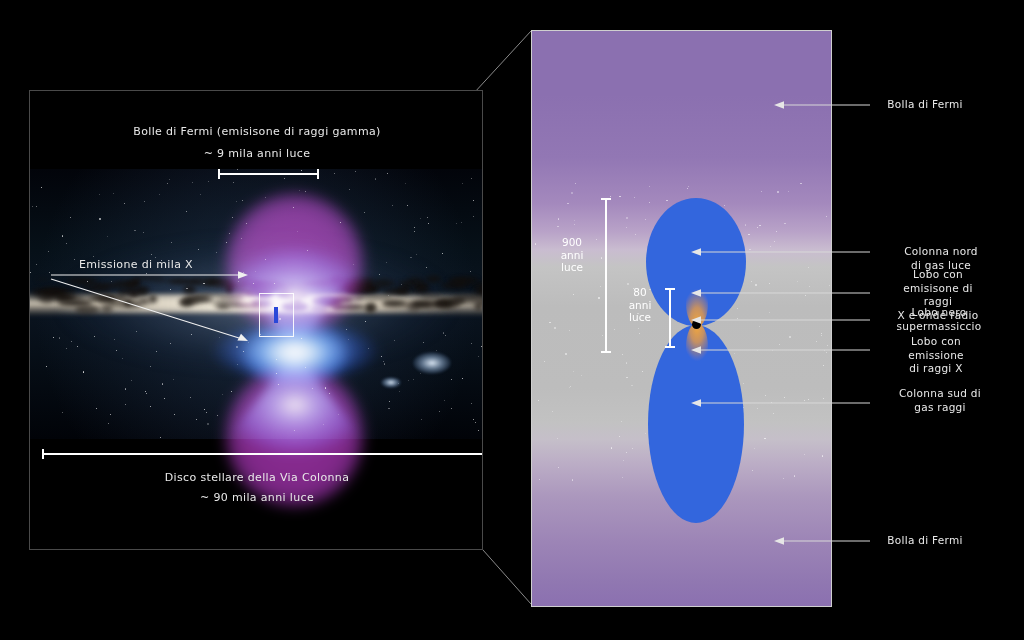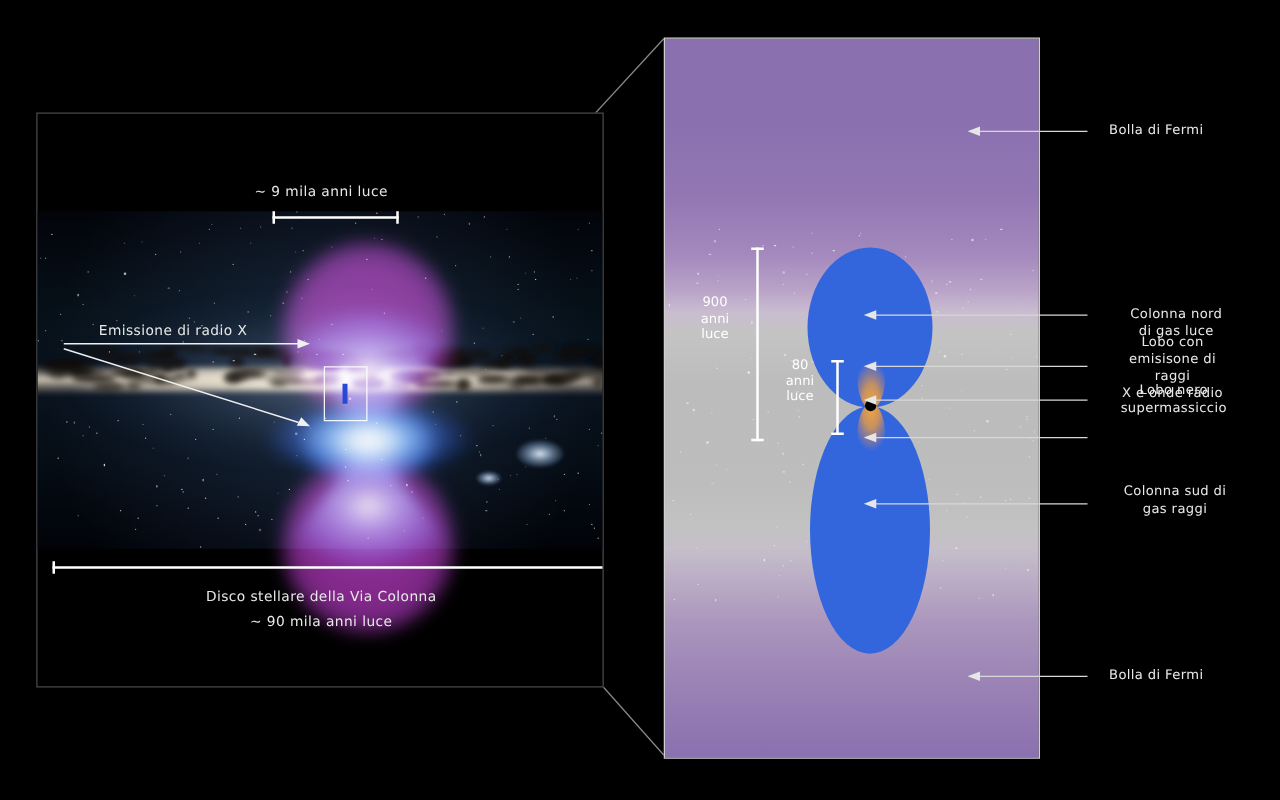--- a/index.html
+++ b/index.html
@@ -637,26 +637,27 @@
     </div>
 
     <svg style="position:absolute; left:0; top:0; width:452px; height:458px;">
       <line x1="21" y1="184" x2="209" y2="184" stroke="#f0f0f0" stroke-width="1.1"></line>
       <polygon points="218,184 208,180.2 208,187.8" fill="#f0f0f0"></polygon>
       <line x1="21" y1="188" x2="209" y2="247" stroke="#f0f0f0" stroke-width="1.1"></line>
       <polygon points="218,250 207.4,249.6 211,242.8" fill="#f0f0f0"></polygon>
     </svg>
   </div>
 
+  <div class="cap-text center" style="left:257px; top:124px;">Bolle di Fermi (emisisone di raggi gamma)</div>
   <div class="cap-text center" style="left:257px; top:146px;">~ 9 mila anni luce</div>
 
   <div class="cap-text center" style="left:257px; top:470px;">Disco stellare della Via Colonna</div>
   <div class="cap-text center" style="left:257px; top:490px;">~ 90 mila anni luce</div>
 
-  <div class="cap-text" style="left:79px; top:257px;">Emissione di radio X</div>
+  <div class="cap-text" style="left:79px; top:257px;">Emissione di mila X</div>
 
   <div id="right-panel">
     <div id="rp-star-layer">
         <div class="rp-star" style="left:153.3px; top:340.8px; width:1.2px; height:1.2px; opacity:0.64;"></div>
         <div class="rp-star" style="left:276.3px; top:235.7px; width:1.2px; height:1.2px; opacity:0.59;"></div>
         <div class="rp-star" style="left:226.6px; top:294.7px; width:1.2px; height:1.2px; opacity:0.46;"></div>
         <div class="rp-star" style="left:93.9px; top:195.8px; width:1.2px; height:1.2px; opacity:0.55;"></div>
         <div class="rp-star" style="left:294.1px; top:321.1px; width:1.2px; height:1.2px; opacity:0.62;"></div>
         <div class="rp-star" style="left:218.5px; top:249.5px; width:1.9px; height:1.9px; opacity:0.66;"></div>
         <div class="rp-star" style="left:238.7px; top:371.2px; width:1.2px; height:1.2px; opacity:0.75;"></div>
@@ -883,16 +884,18 @@
 
     <line x1="870" y1="541" x2="783" y2="541" stroke="#d8d8d8" stroke-width="1"></line>
     <polygon points="774,541 784,537.2 784,544.8" fill="#e6e6e6"></polygon>
   </svg>
 
   <div class="label-right" style="left:925px; top:105px;">Bolla di Fermi</div>
   <div class="label-right" style="left:941px; top:259px;">Colonna nord di gas luce</div>
   <div class="label-right" style="left:938px; top:295px;">Lobo con emisisone di raggi
 X e onde radio</div>
   <div class="label-right" style="left:939px; top:320px;">Lobo nero supermassiccio</div>
+  <div class="label-right" style="left:936px; top:355px;">Lobo con emissione
+di raggi X</div>
   <div class="label-right" style="left:940px; top:401px;">Colonna sud di gas raggi</div>
   <div class="label-right" style="left:925px; top:541px;">Bolla di Fermi</div>
 
 </div>
 
 </body></html>

